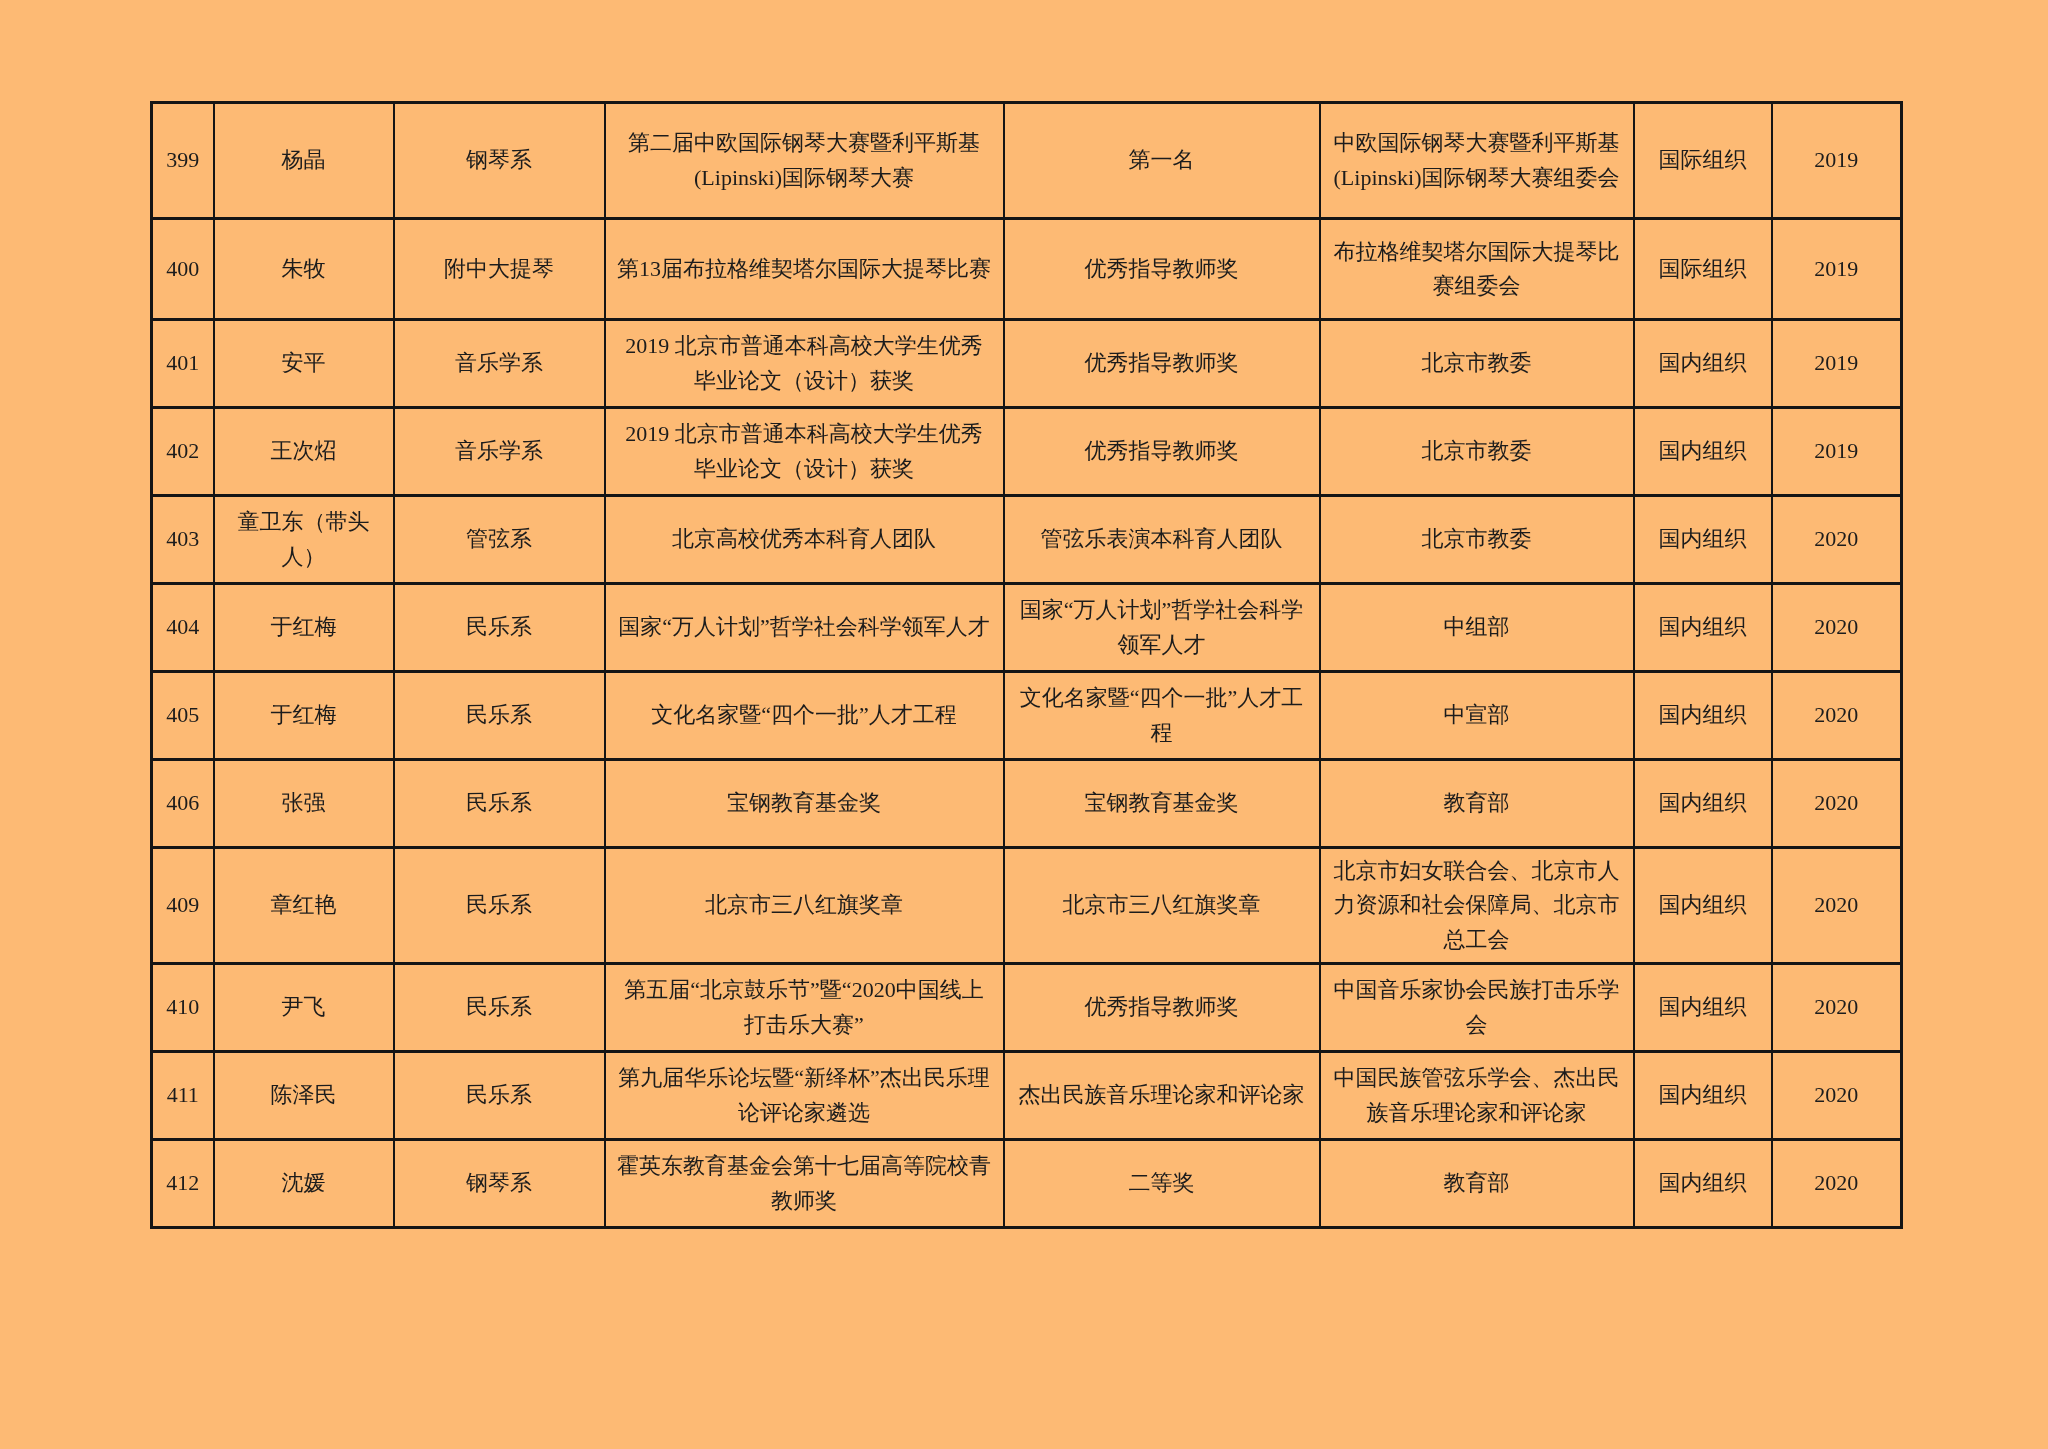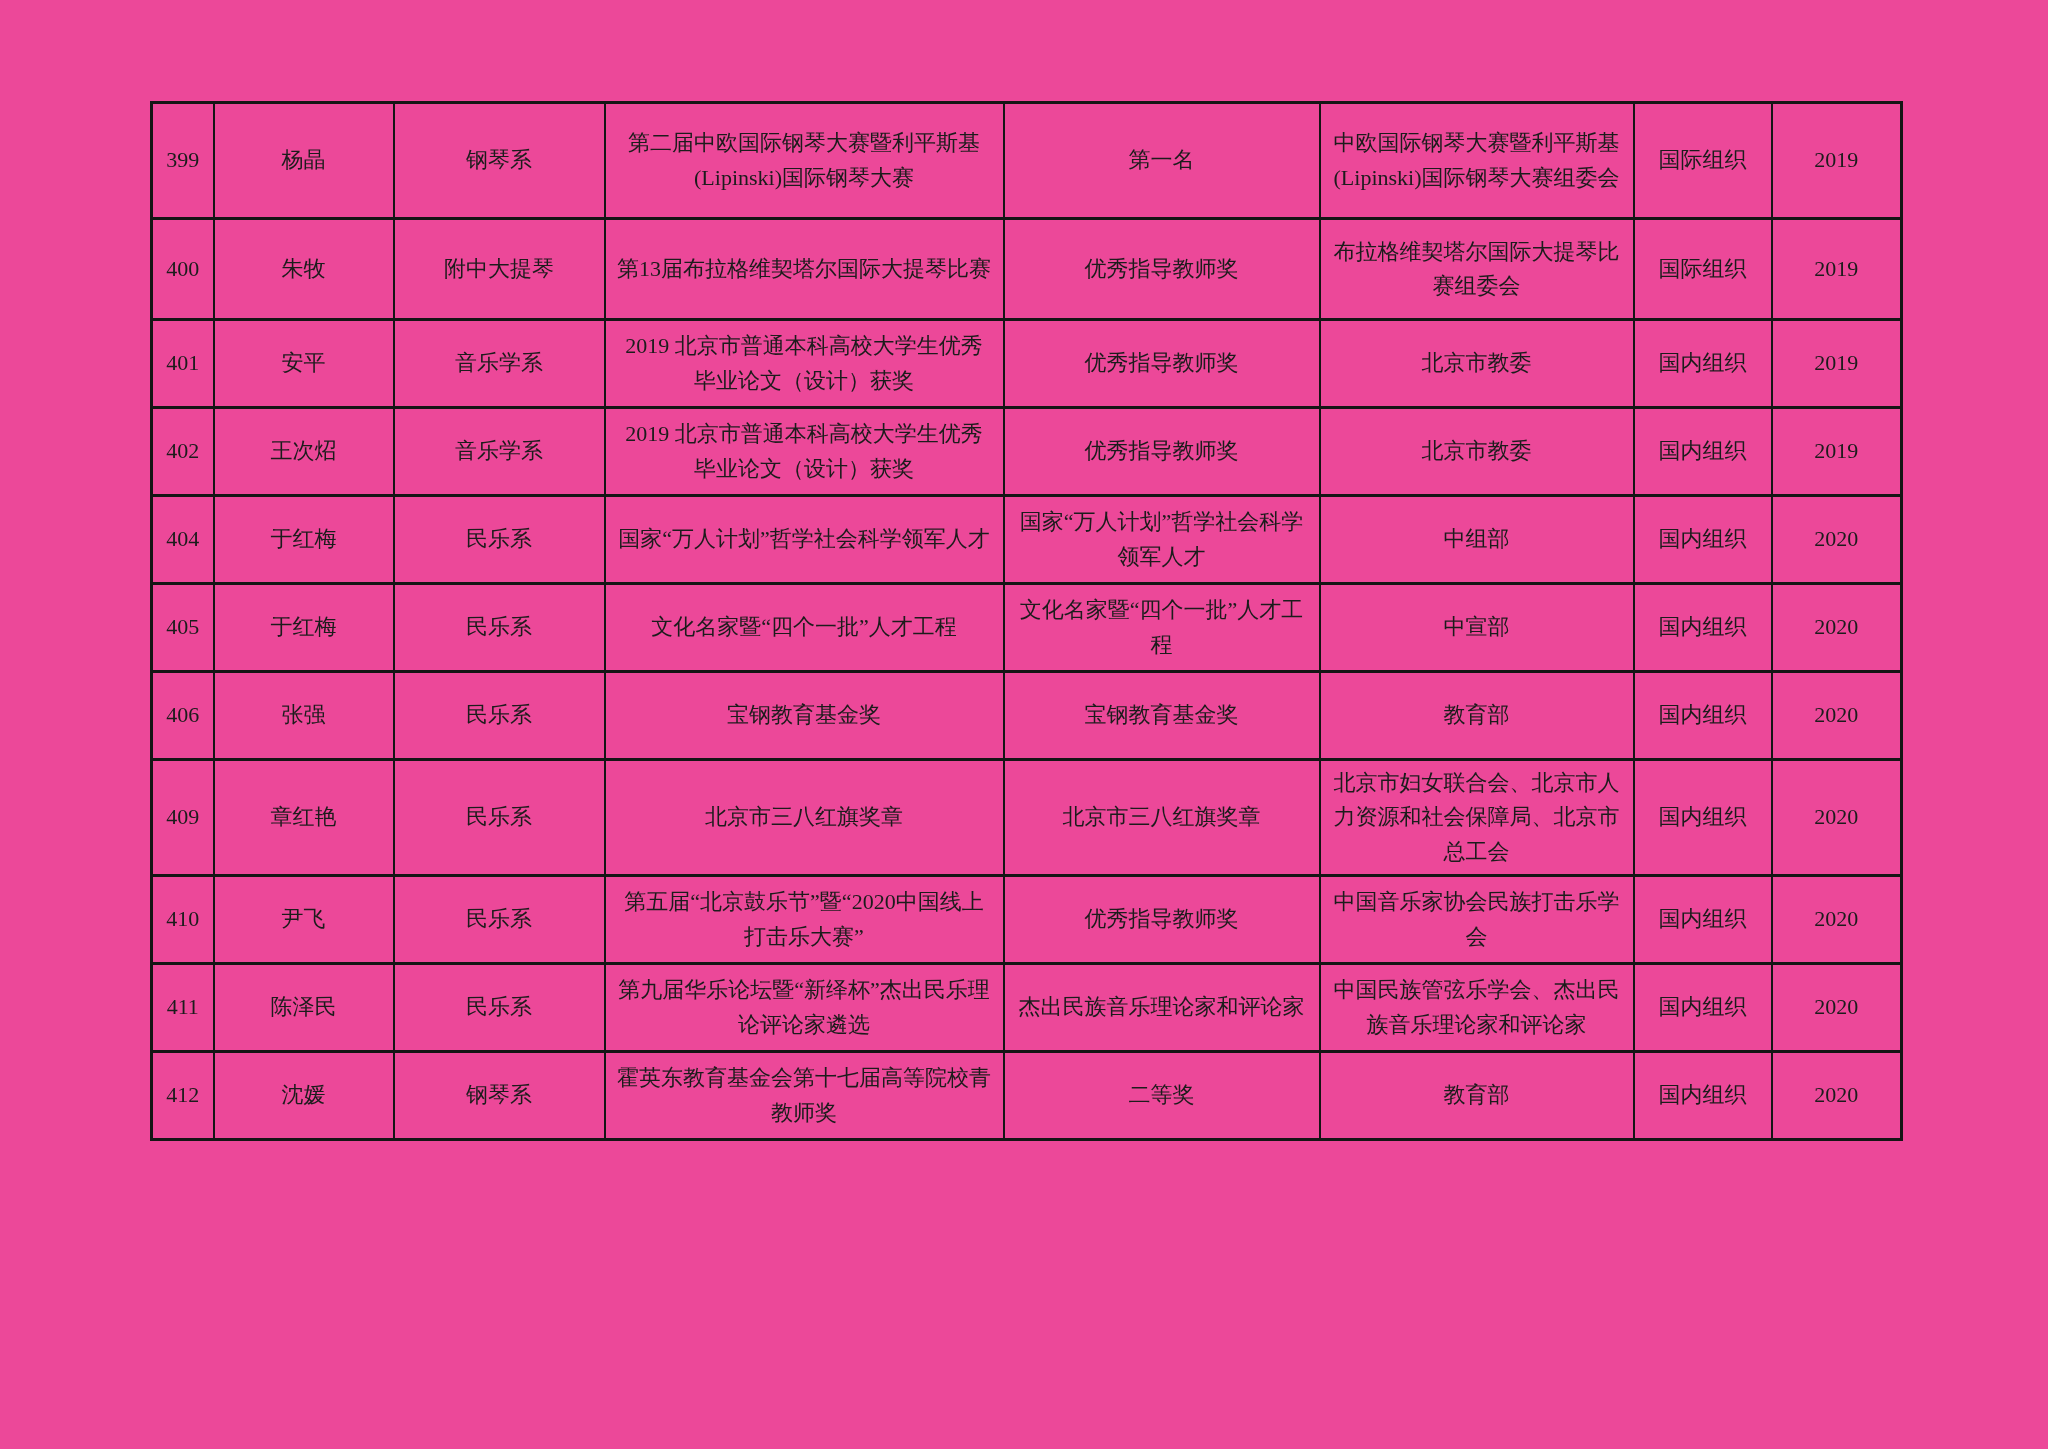--- a/index.html
+++ b/index.html
@@ -1,20 +1,20 @@
 <!DOCTYPE html>
 <html><head>
 <meta charset="utf-8">
 <style>
   html, body { margin: 0; padding: 0; background: #ffffff; }
   .page {
     position: relative;
     width: 2048px;
     height: 1449px;
-    background: #ec4899;
+    background: #fdba74;
     font-family: "Liberation Serif", "DejaVu Serif", serif;
     color: #1c1c1c;
   }
   table.awards {
     position: absolute;
     left: 150px;
     top: 101px;
     width: 1750px;
     border-collapse: collapse;
     table-layout: fixed;
@@ -95,20 +95,30 @@
         <td>402</td>
         <td>王次炤</td>
         <td>音乐学系</td>
         <td>2019 北京市普通本科高校大学生优秀毕业论文（设计）获奖</td>
         <td>优秀指导教师奖</td>
         <td>北京市教委</td>
         <td>国内组织</td>
         <td>2019</td>
       </tr>
       <tr>
+        <td>403</td>
+        <td>童卫东（带头人）</td>
+        <td>管弦系</td>
+        <td>北京高校优秀本科育人团队</td>
+        <td>管弦乐表演本科育人团队</td>
+        <td>北京市教委</td>
+        <td>国内组织</td>
+        <td>2020</td>
+      </tr>
+      <tr>
         <td>404</td>
         <td>于红梅</td>
         <td>民乐系</td>
         <td>国家“万人计划”哲学社会科学领军人才</td>
         <td>国家“万人计划”哲学社会科学领军人才</td>
         <td>中组部</td>
         <td>国内组织</td>
         <td>2020</td>
       </tr>
       <tr>

